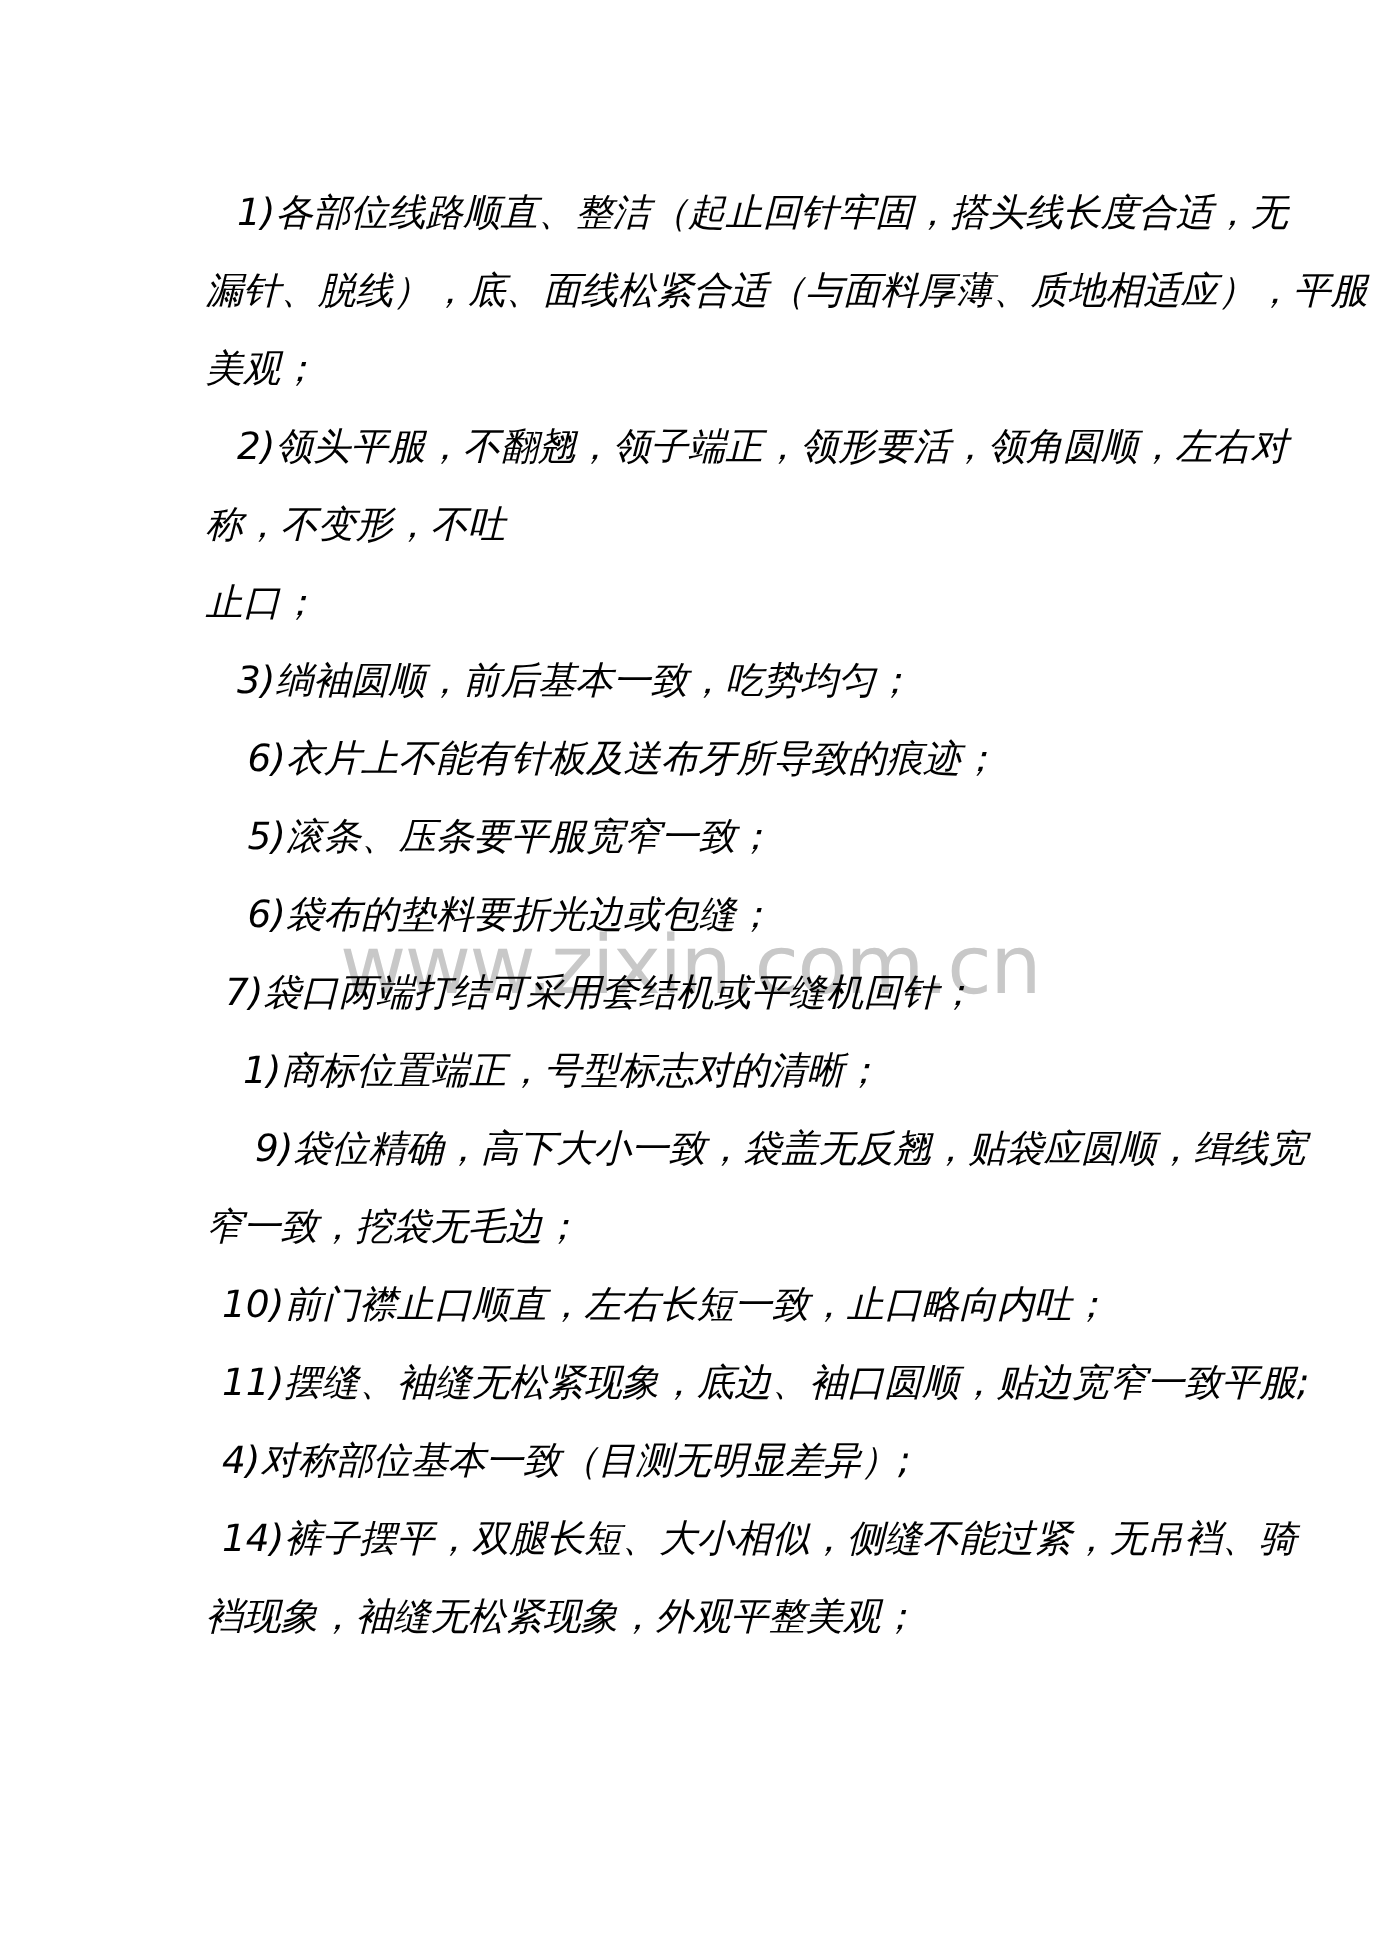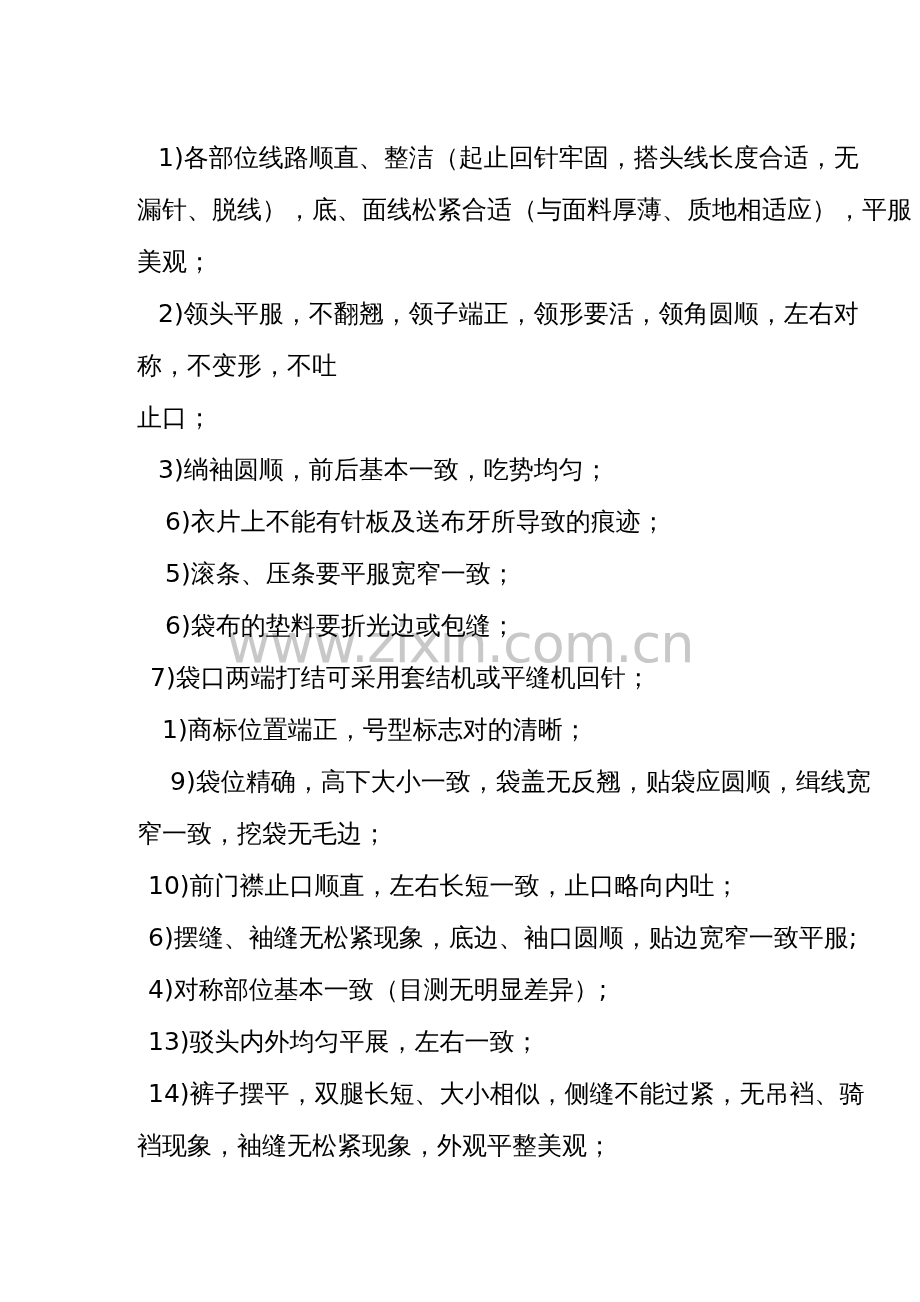--- a/index.html
+++ b/index.html
@@ -22,26 +22,27 @@
     transform: translateX(-50%);
     font-size: 54px;
     letter-spacing: -1px;
     font-weight: 400;
     white-space: nowrap;
     z-index: 0;
     user-select: none;
   }
   .content {
     position: absolute;
-    top: 16px;
+    top: 0;
     left: 0;
     z-index: 1;
     box-sizing: border-box;
     width: 834px;
     padding: 116px 100px 0 137px;
+    font-style: italic;
   }
   .line {
     height: 52px;
     line-height: 52px;
     font-size: 25px;
     white-space: nowrap;
     letter-spacing: 0px;
   }
 </style>
 </head>
@@ -58,19 +59,18 @@
       <div class="line" style="padding-left: 0px;">止口；</div>
       <div class="line" style="padding-left: 21px;">3)绱袖圆顺，前后基本一致，吃势均匀；</div>
       <div class="line" style="padding-left: 28px;">6)衣片上不能有针板及送布牙所导致的痕迹；</div>
       <div class="line" style="padding-left: 28px;">5)滚条、压条要平服宽窄一致；</div>
       <div class="line" style="padding-left: 28px;">6)袋布的垫料要折光边或包缝；</div>
       <div class="line" style="padding-left: 13px;">7)袋口两端打结可采用套结机或平缝机回针；</div>
       <div class="line" style="padding-left: 25px;">1)商标位置端正，号型标志对的清晰；</div>
       <div class="line" style="padding-left: 33px;">9)袋位精确，高下大小一致，袋盖无反翘，贴袋应圆顺，缉线宽</div>
       <div class="line" style="padding-left: 0px;">窄一致，挖袋无毛边；</div>
       <div class="line" style="padding-left: 11px;">10)前门襟止口顺直，左右长短一致，止口略向内吐；</div>
-      <div class="line" style="padding-left: 11px;">6)摆缝、袖缝无松紧现象，底边、袖口圆顺，贴边宽窄一致平服;</div>
+      <div class="line" style="padding-left: 11px;">11)摆缝、袖缝无松紧现象，底边、袖口圆顺，贴边宽窄一致平服;</div>
       <div class="line" style="padding-left: 11px;">4)对称部位基本一致（目测无明显差异）;</div>
-      <div class="line" style="padding-left: 11px;">13)驳头内外均匀平展，左右一致；</div>
       <div class="line" style="padding-left: 11px;">14)裤子摆平，双腿长短、大小相似，侧缝不能过紧，无吊裆、骑</div>
       <div class="line" style="padding-left: 0px;">裆现象，袖缝无松紧现象，外观平整美观；</div>
     </div>
 </div>
 
 </body></html>

